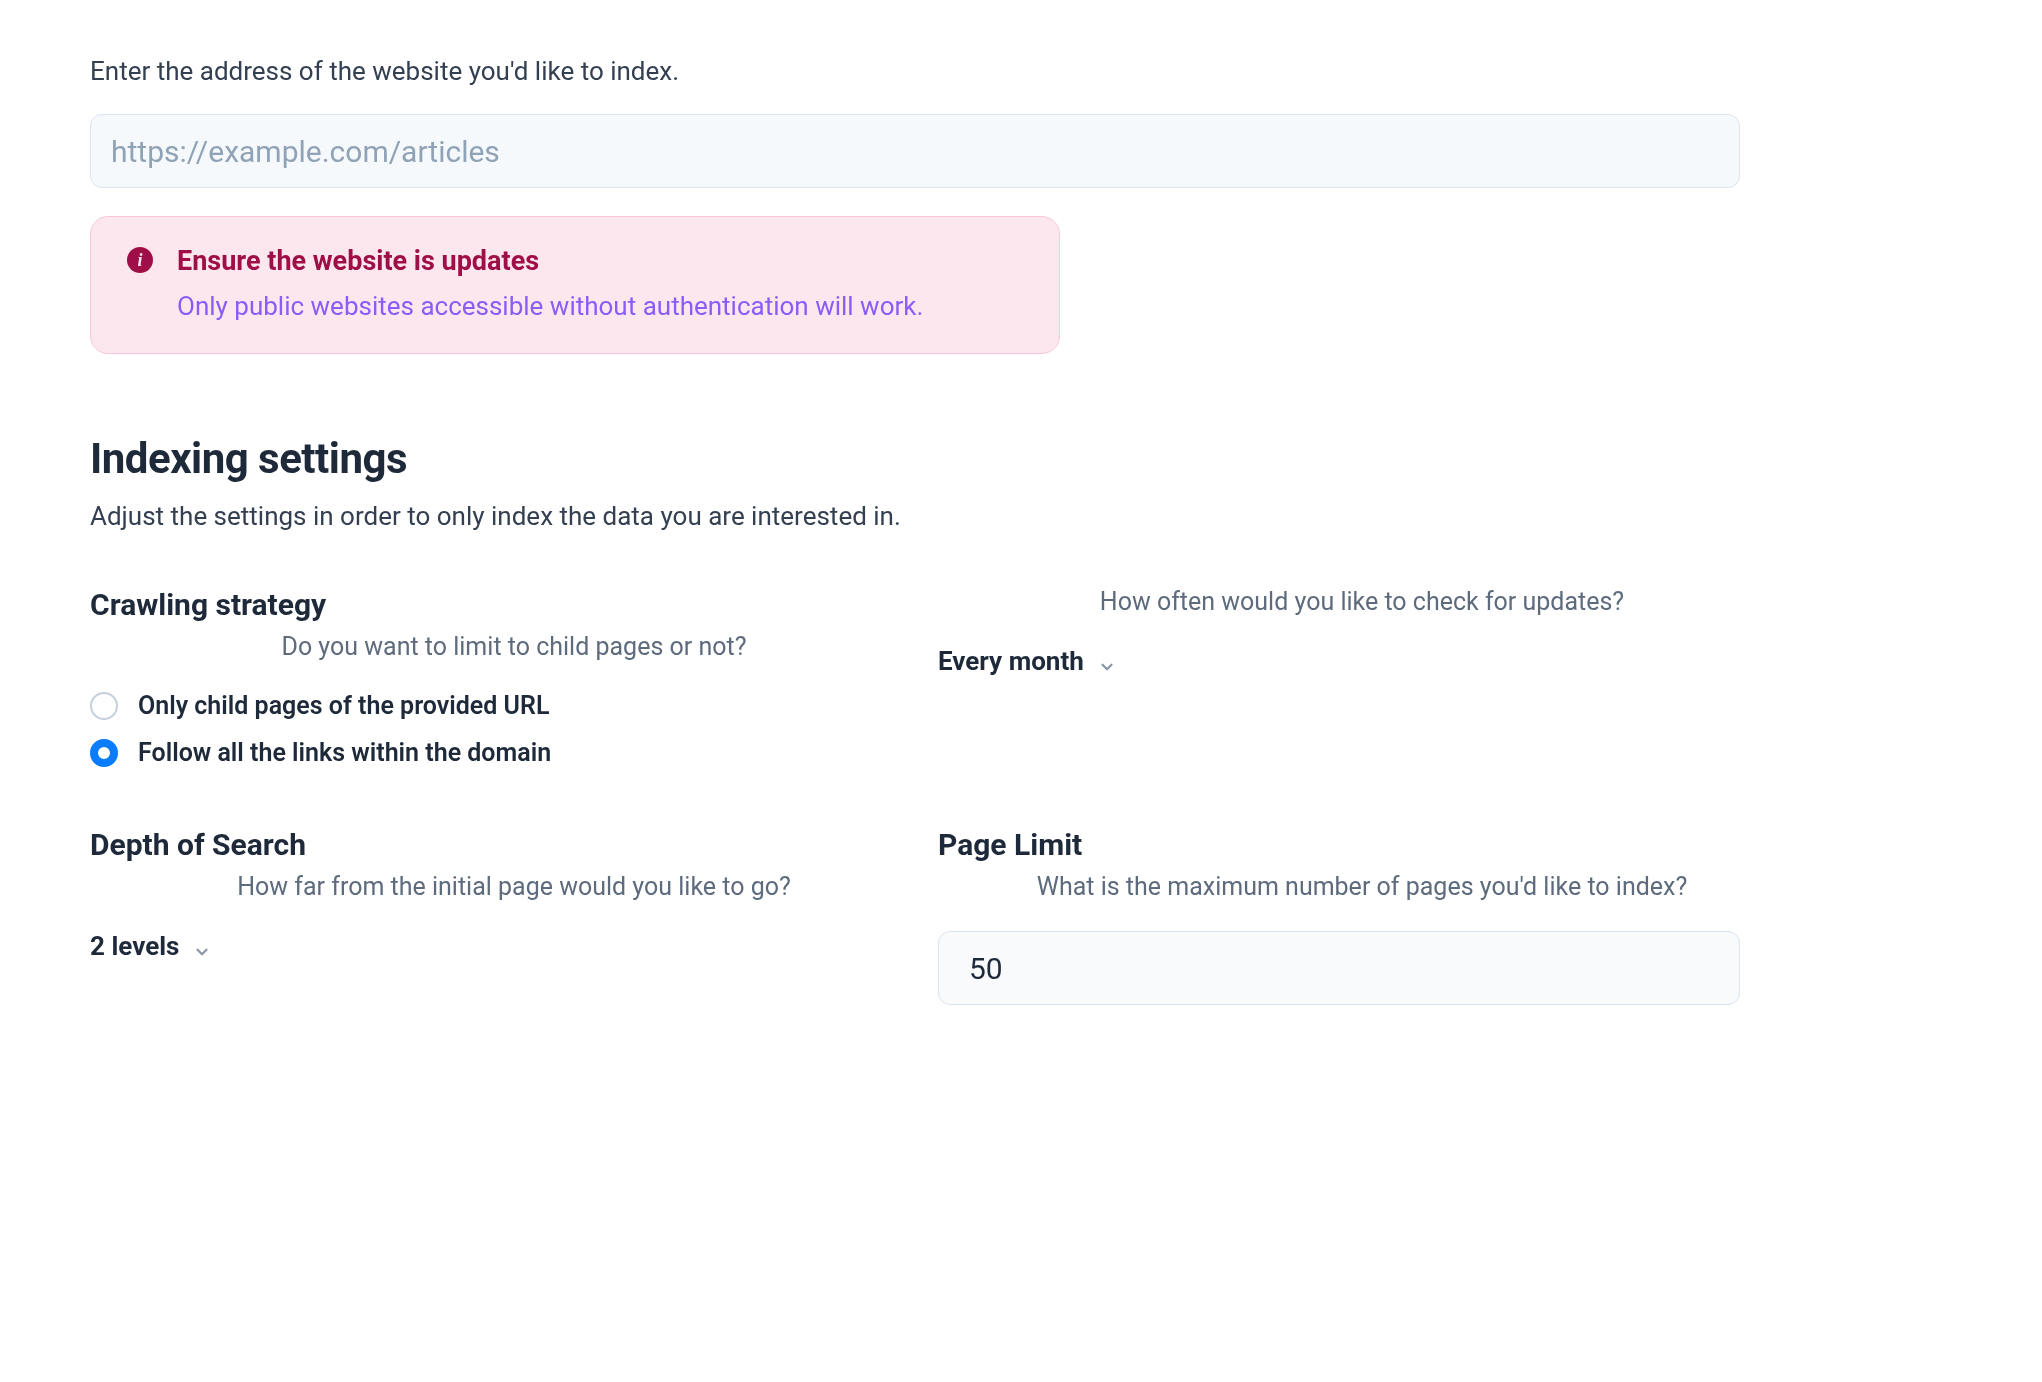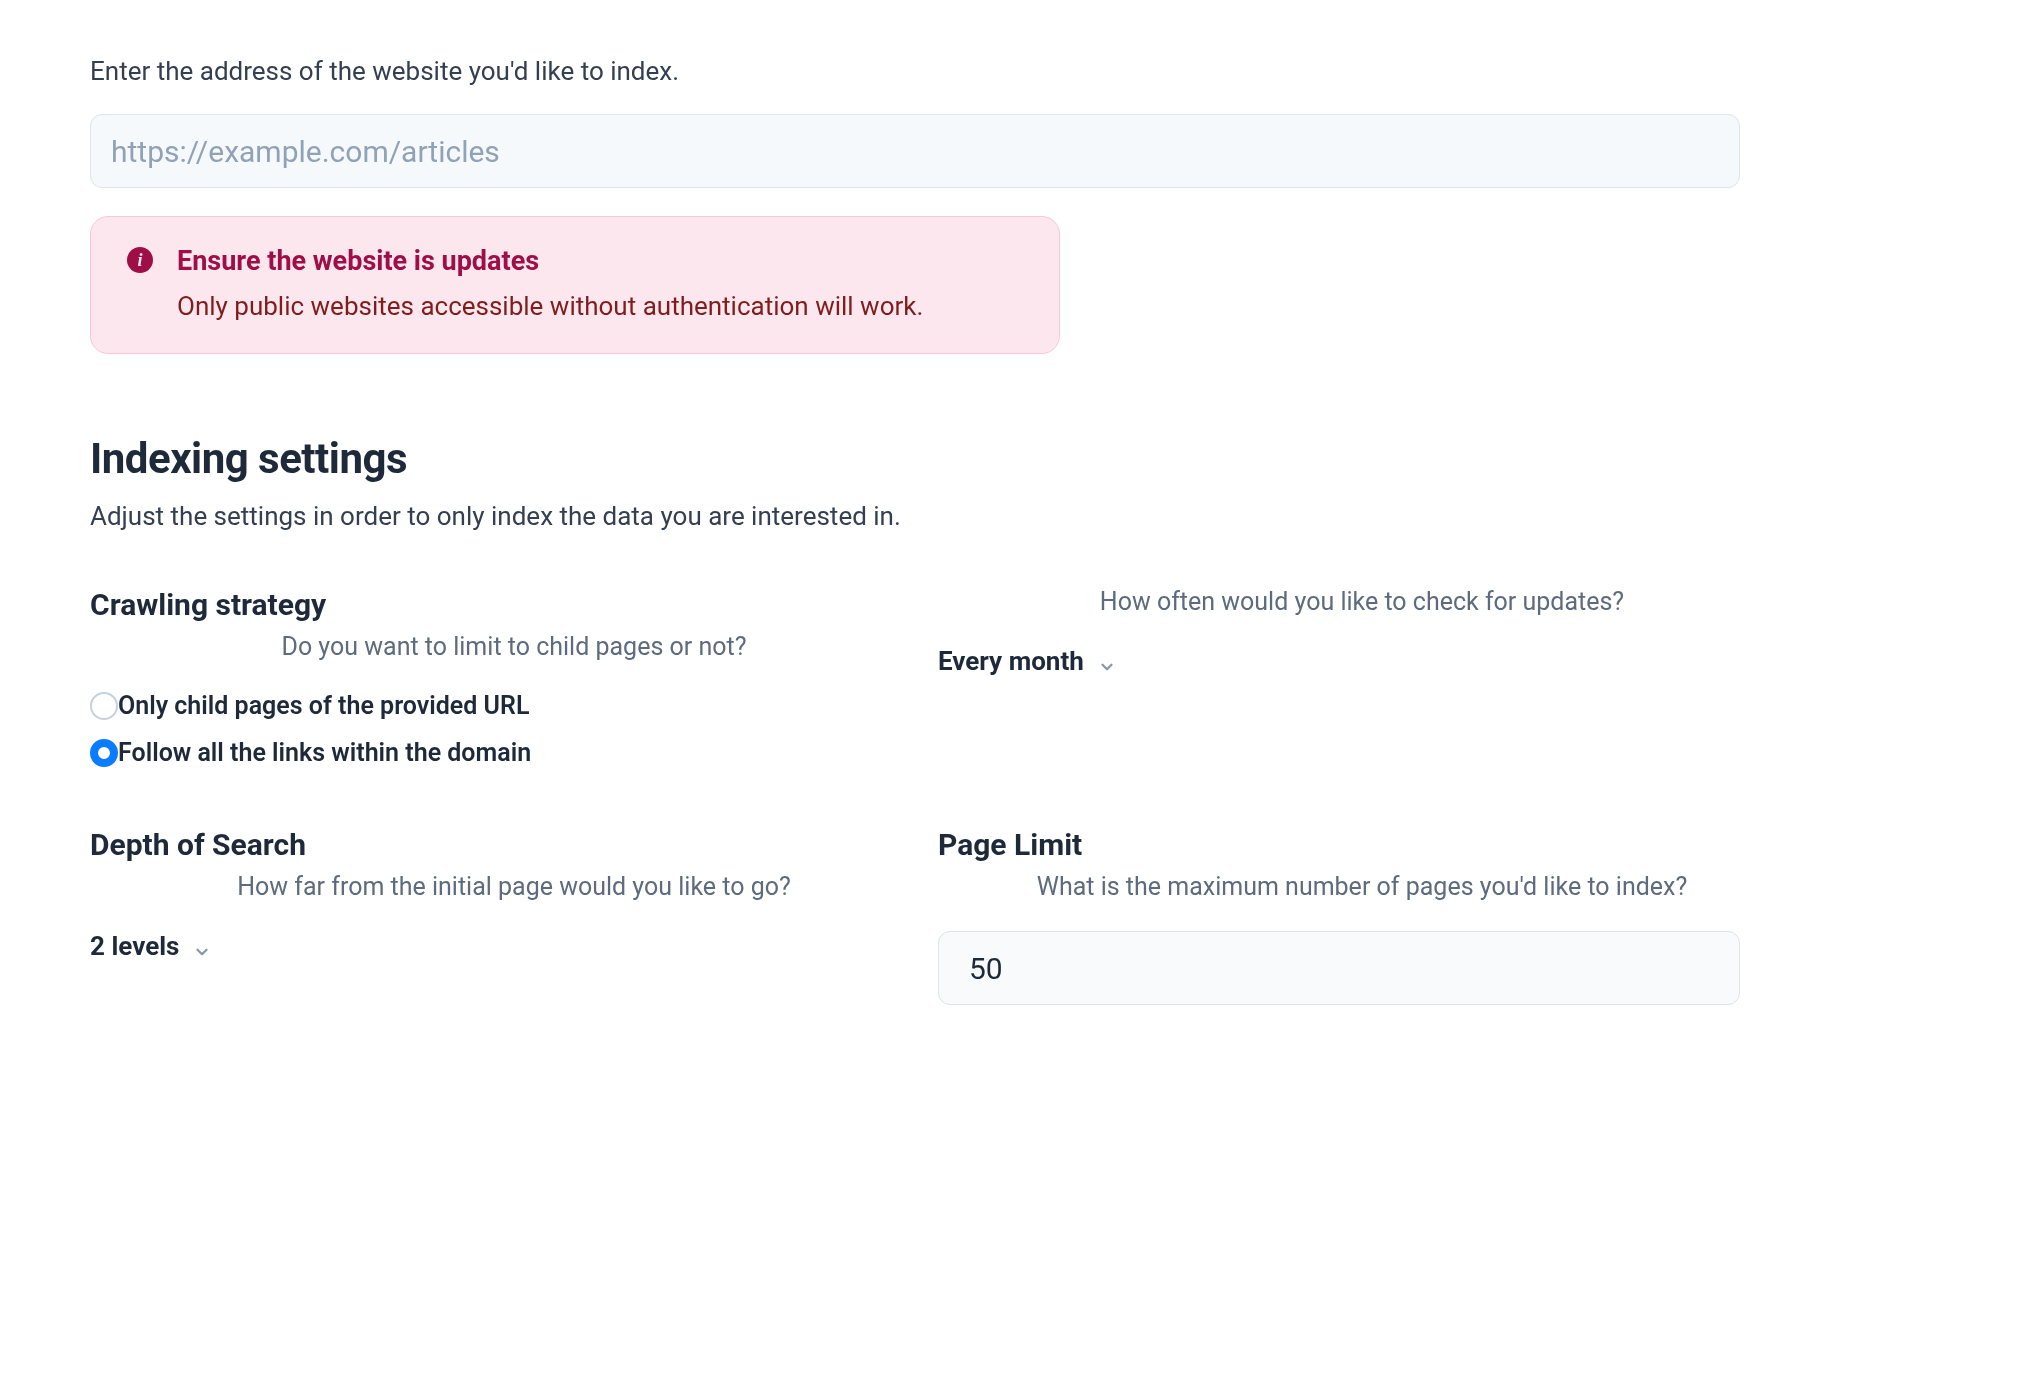--- a/index.html
+++ b/index.html
@@ -77,21 +77,21 @@
       flex: 1;
     }
     .alert-title {
       font-size: 27px;
       font-weight: 700;
       color: #9f0e47;
       margin-bottom: 14px;
     }
     .alert-text {
       font-size: 26px;
-      color: #7f1d1d;
+      color: #8b5cf6;
     }
     .settings-section {
       margin-top: 80px;
     }
     .grid {
       display: grid;
       grid-template-columns: 848px 848px;
       column-gap: 0;
       row-gap: 60px;
       margin-top: 56px;
@@ -110,20 +110,21 @@
       text-align: center;
     }
     .radio-group {
       display: flex;
       flex-direction: column;
       gap: 18px;
     }
     .radio-row {
       display: flex;
       align-items: center;
+      gap: 20px;
       cursor: pointer;
     }
     .radio-outer {
       width: 28px;
       height: 28px;
       border-radius: 50%;
       border: 2px solid #c6d0de;
       background: #fff;
       flex-shrink: 0;
       display: flex;

